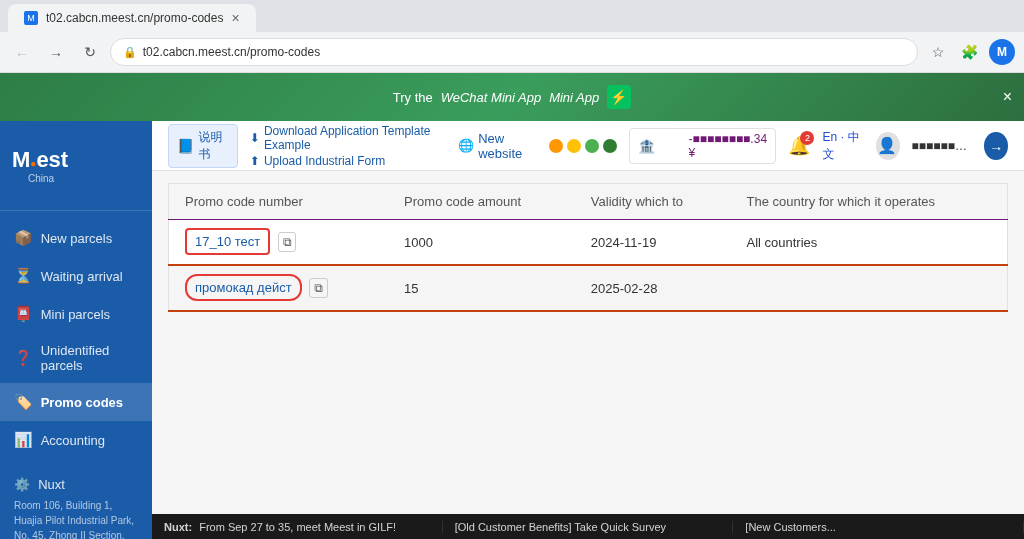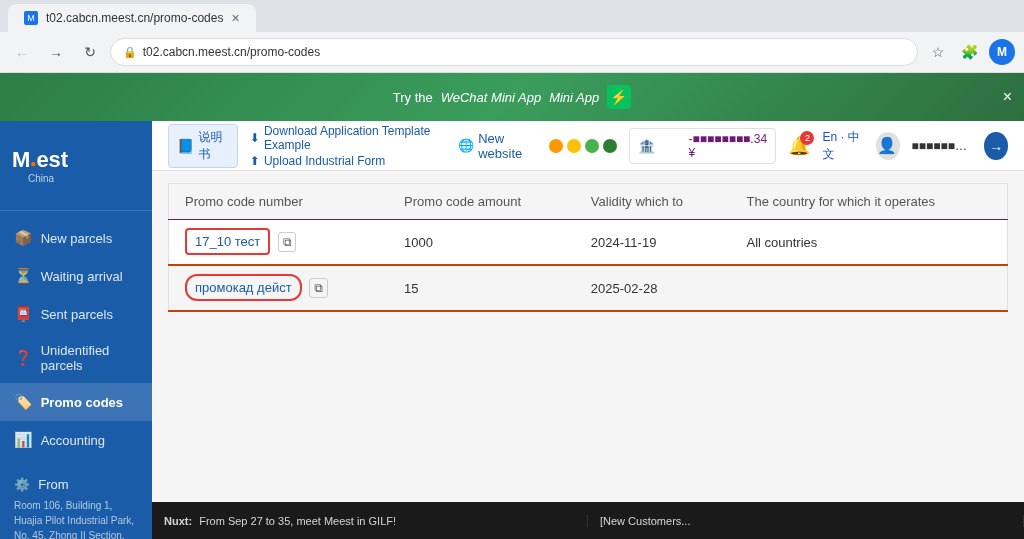--- a/index.html
+++ b/index.html
@@ -371,21 +371,21 @@
       border-radius: 3px;
       cursor: pointer;
       font-size: 12px;
       padding: 2px 4px;
       color: #555;
       margin-left: 4px;
     }
 
     
     .bottom-bar {
-      height: 38px;
+      height: 26px;
       background: #1a1a1a;
       display: flex;
       align-items: center;
       gap: 0;
       overflow: hidden;
     }
     .bottom-item {
       flex: 1;
       padding: 0 12px;
       font-size: 11px;
@@ -454,40 +454,40 @@
         <div class="sidebar-item">
           <span class="icon">📦</span>
           <span>New parcels</span>
         </div>
         <div class="sidebar-item">
           <span class="icon">⏳</span>
           <span>Waiting arrival</span>
         </div>
         <div class="sidebar-item">
           <span class="icon">📮</span>
-          <span>Sent parcels</span>
+          <span>Mini parcels</span>
         </div>
         <div class="sidebar-item">
           <span class="icon">❓</span>
           <span>Unidentified parcels</span>
         </div>
         <div class="sidebar-item active">
           <span class="icon">🏷️</span>
           <span>Promo codes</span>
         </div>
         <div class="sidebar-item">
           <span class="icon">📊</span>
           <span>Accounting</span>
         </div>
       </nav>
 
       <div class="sidebar-admin">
         <div class="admin-label">
           <span>⚙️</span>
-          <span>From</span>
+          <span>Nuxt</span>
         </div>
         <div class="address-info">Room 106, Building 1, Huajia Pilot Industrial Park, No. 45, Zhong II Section, Shiguang Road, Panyu District, Guangzhou / 017501</div>
 
       </div>
 
     </div>
 
     <div class="content-area">
 
       <div class="sub-header">
@@ -569,18 +569,21 @@
           </tbody>
         </table>
       </div>
 
       <div class="bottom-bar">
         <div class="bottom-item">
           <span class="item-label">Nuxt:</span>
           <span>From Sep 27 to 35, meet Meest in GILF!</span>
         </div>
         <div class="bottom-item">
+          <span>[Old Customer Benefits] Take Quick Survey</span>
+        </div>
+        <div class="bottom-item">
           <span>[New Customers...</span>
         </div>
       </div>
     </div>
   </div>
 </div>
 
 </body></html>

